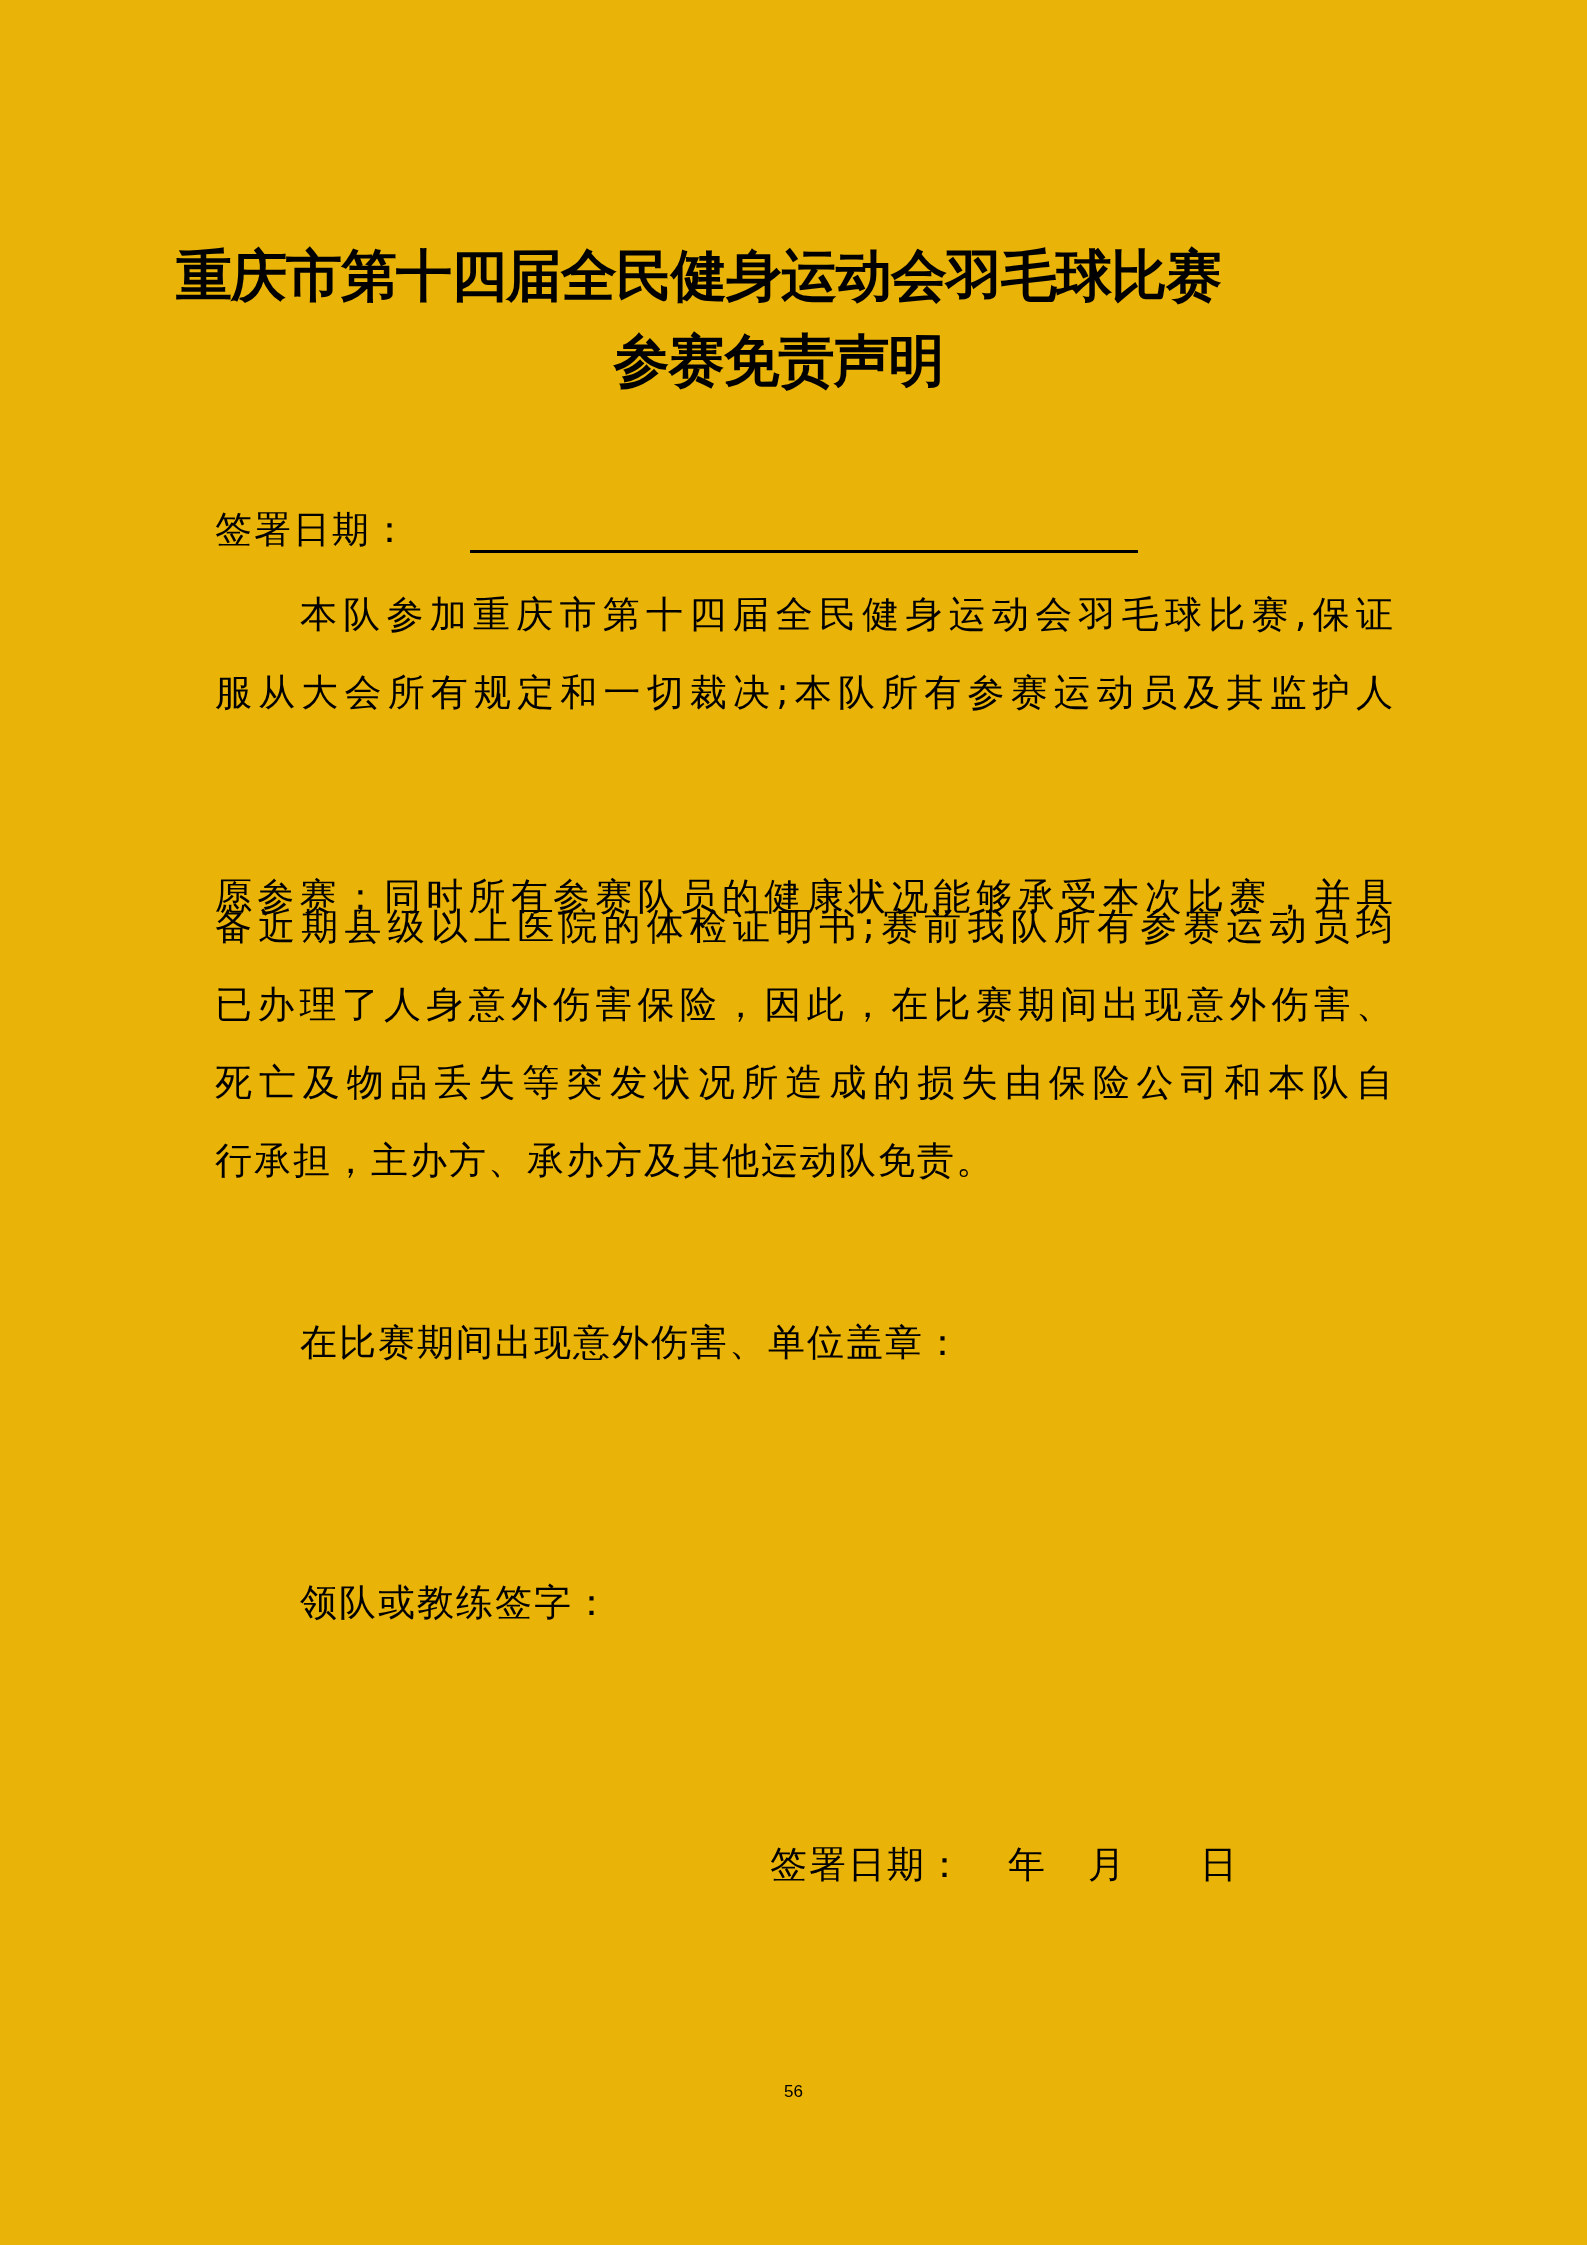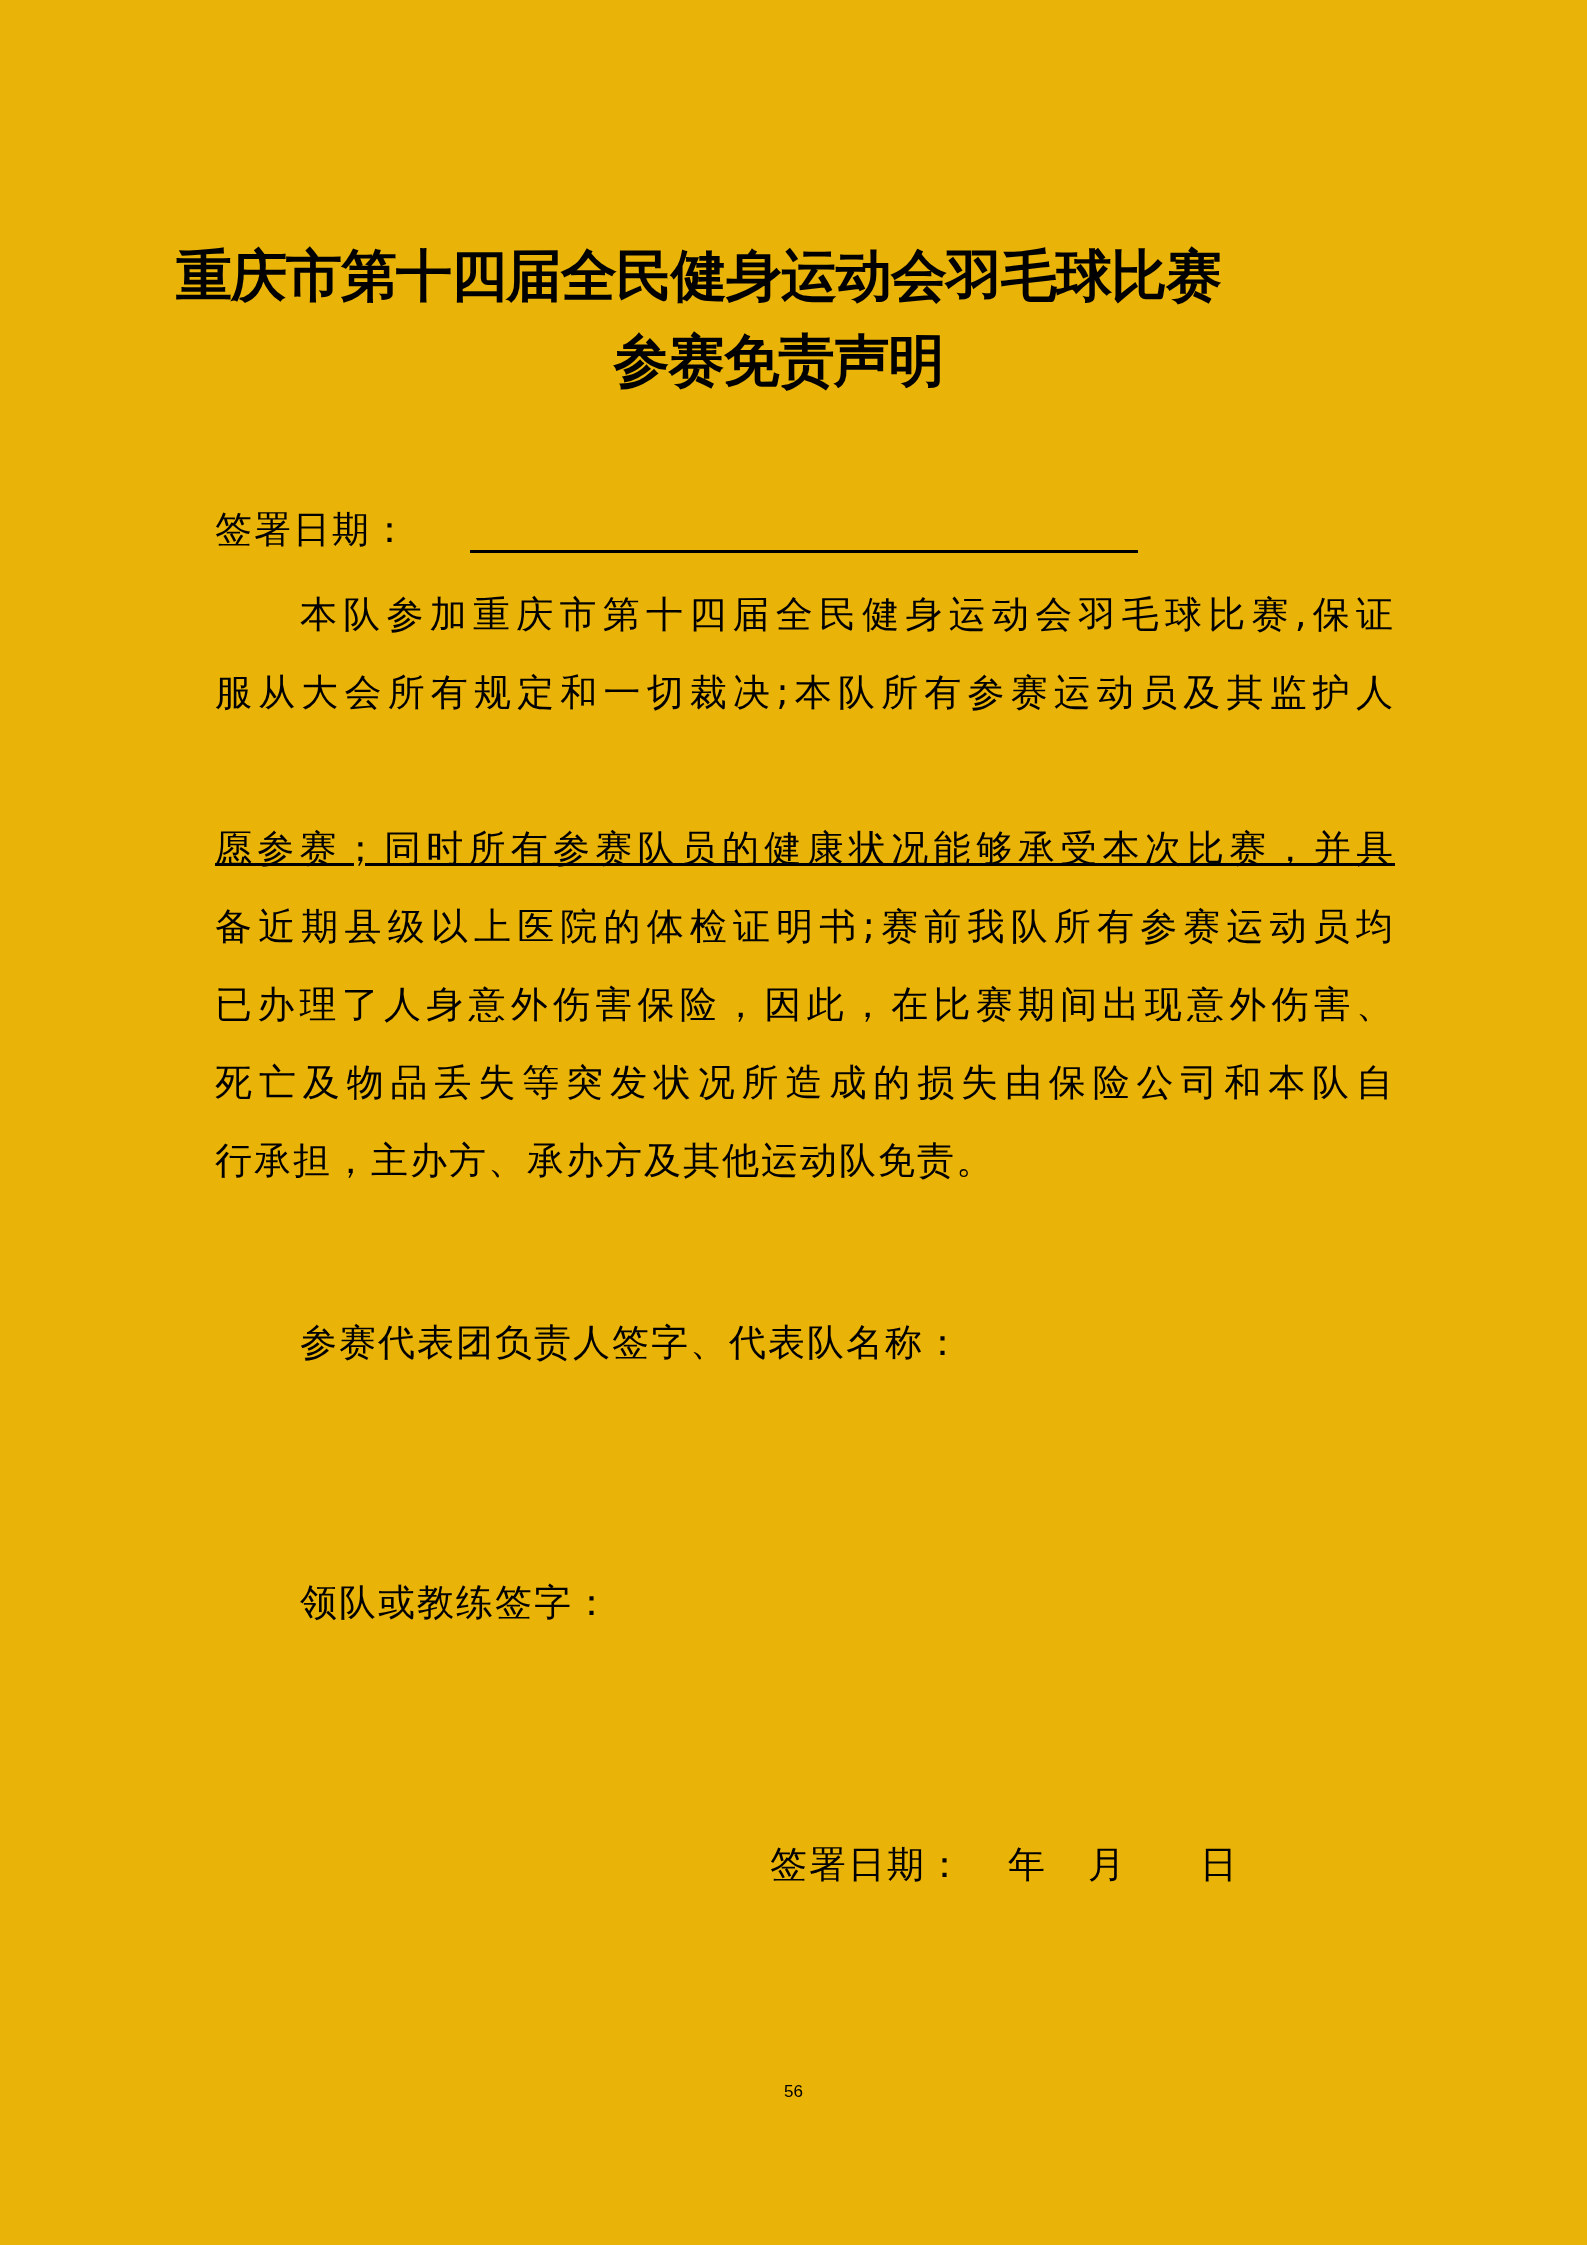--- a/index.html
+++ b/index.html
@@ -39,27 +39,27 @@
 <div class="page">
 
   <div class="title title1">重庆市第十四届全民健身运动会羽毛球比赛</div>
   <div class="title title2">参赛免责声明</div>
 
   <div class="line noj" style="top:505px;">签署日期：</div>
   <div class="blank-line"></div>
 
   <div class="line indent" style="top:590px;">本队参加重庆市第十四届全民健身运动会羽毛球比赛,保证</div>
   <div class="line" style="top:668px;">服从大会所有规定和一切裁决;本队所有参赛运动员及其监护人</div>
-  <div class="line" style="top:824px;text-decoration:underline;">愿参赛；同时所有参赛队员的健康状况能够承受本次比赛，并具</div>
+  <div class="line" style="top:872px;">愿参赛；同时所有参赛队员的健康状况能够承受本次比赛，并具</div>
   <div class="line" style="top:902px;">备近期县级以上医院的体检证明书;赛前我队所有参赛运动员均</div>
   <div class="line" style="top:1058px;">死亡及物品丢失等突发状况所造成的损失由保险公司和本队自</div>
   <div class="line" style="top:980px;">已办理了人身意外伤害保险，因此，在比赛期间出现意外伤害、</div>
   <div class="line noj" style="top:1136px;">行承担，主办方、承办方及其他运动队免责。</div>
 
-  <div class="line indent noj" style="top:1318px;">参赛代表团负责人签字、代表队名称：</div>
+  <div class="line indent noj" style="top:1318px;">在比赛期间出现意外伤害、单位盖章：</div>
   <div class="line indent noj" style="top:1578px;">领队或教练签字：</div>
 
   <div class="date-label">签署日期：</div>
   <div class="date-y">年</div>
   <div class="date-m">月</div>
   <div class="date-d">日</div>
 
   <div class="pageno">56</div>
 </div>
 

